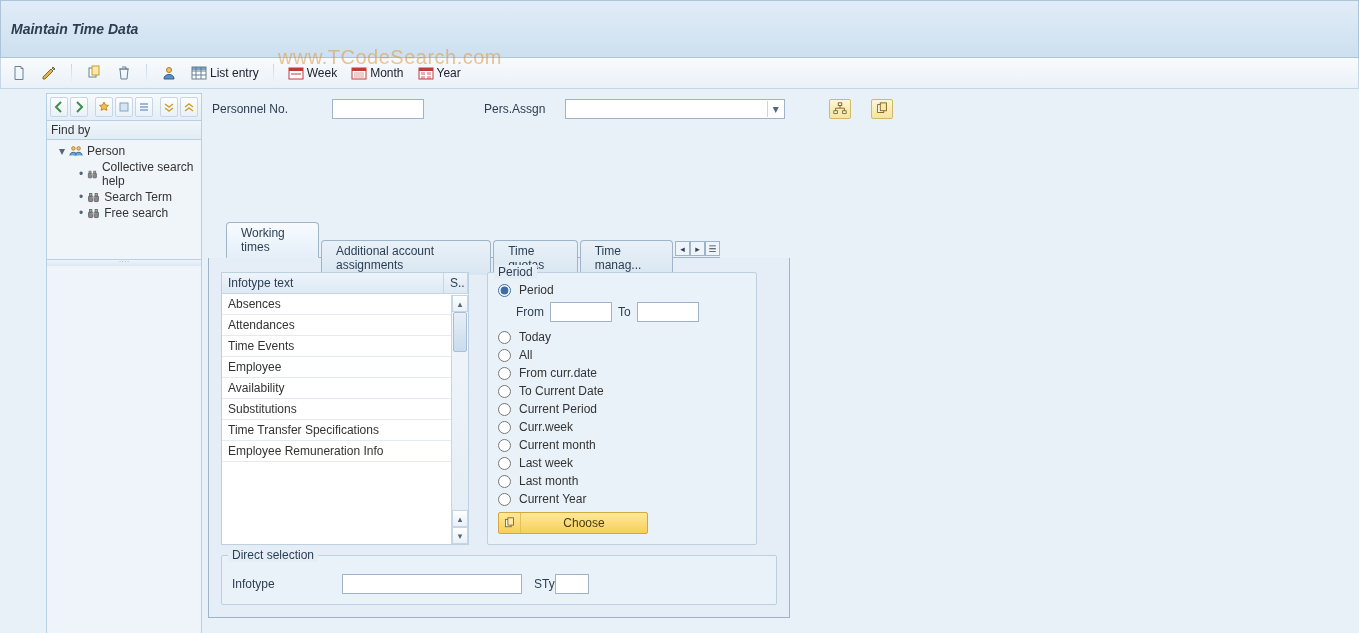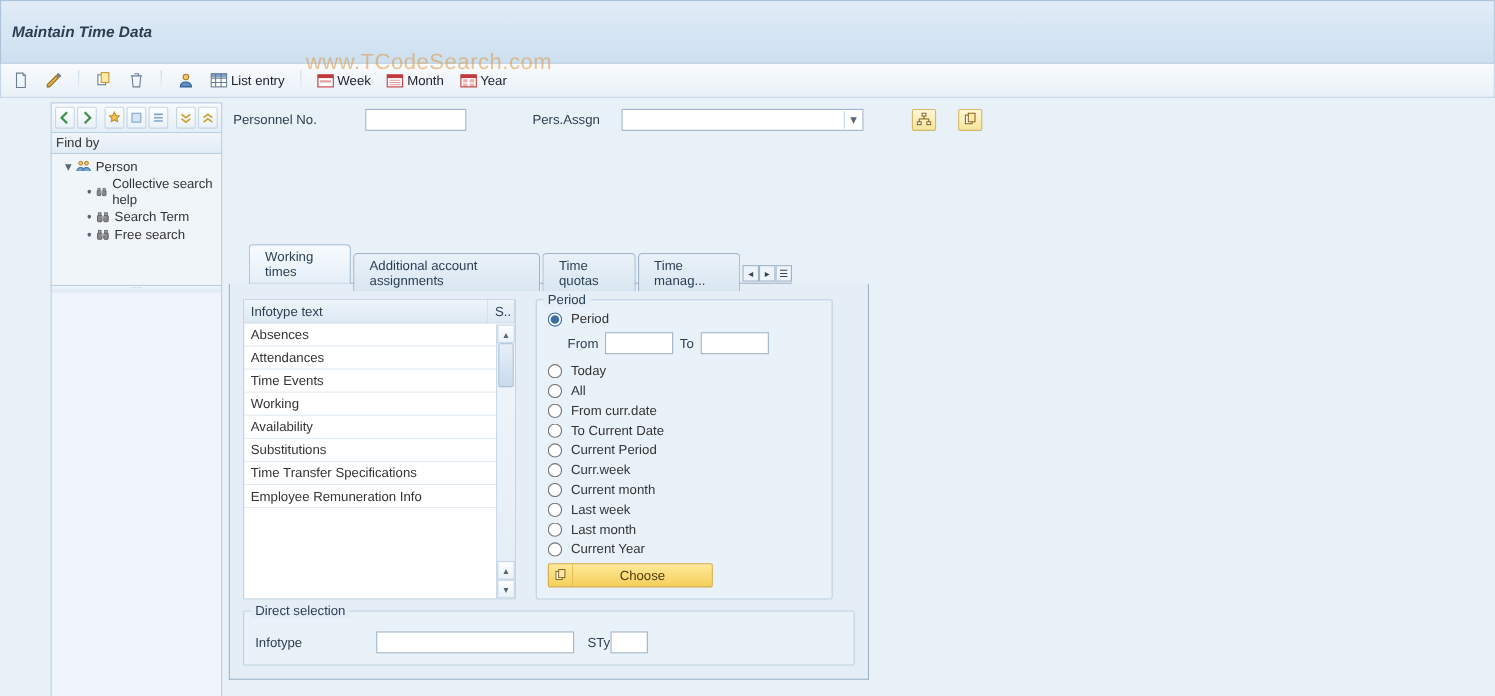--- a/index.html
+++ b/index.html
@@ -154,21 +154,21 @@
     border:1px solid #9fb4c8;
     border-bottom:none;
     background: linear-gradient(#e9f1f8,#d9e6f1);
     padding: 3px 14px 3px 14px;
     margin-right:2px;
     border-radius: 4px 4px 0 0;
     font-size:12px;
     color:#2b3f53;
     cursor:pointer;
     position:relative;
-    top:8px;
+    top:18px;
   }
   .tab.active {
     background: linear-gradient(#f7fbff,#e5eff8);
     border-bottom:1px solid #e5eff8;
     top:1px;
     font-weight:normal;
     z-index:2;
   }
   .tab-ctrl {
     display:flex; align-items:center; gap:0; margin-left:auto;
@@ -521,21 +521,21 @@
 
           <div class="info-table">
             <div class="info-head">
               <div class="h h-main"><span>Infotype text</span></div>
               <div class="h h-s"><span>S..</span></div>
             </div>
             <div class="info-body">
               <div class="info-row"><span>Absences</span></div>
               <div class="info-row"><span>Attendances</span></div>
               <div class="info-row"><span>Time Events</span></div>
-              <div class="info-row"><span>Working</span></div>
+              <div class="info-row"><span>Employee</span></div>
               <div class="info-row"><span>Availability</span></div>
               <div class="info-row"><span>Substitutions</span></div>
               <div class="info-row"><span>Time Transfer Specifications</span></div>
               <div class="info-row"><span>Employee Remuneration Info</span></div>
 
             </div>
             <div class="info-scroll">
               <div class="sb-btn">▴</div>
               <div class="sb-track">
                   <div class="sb-thumb" style="top:0; height:40px;"></div>

